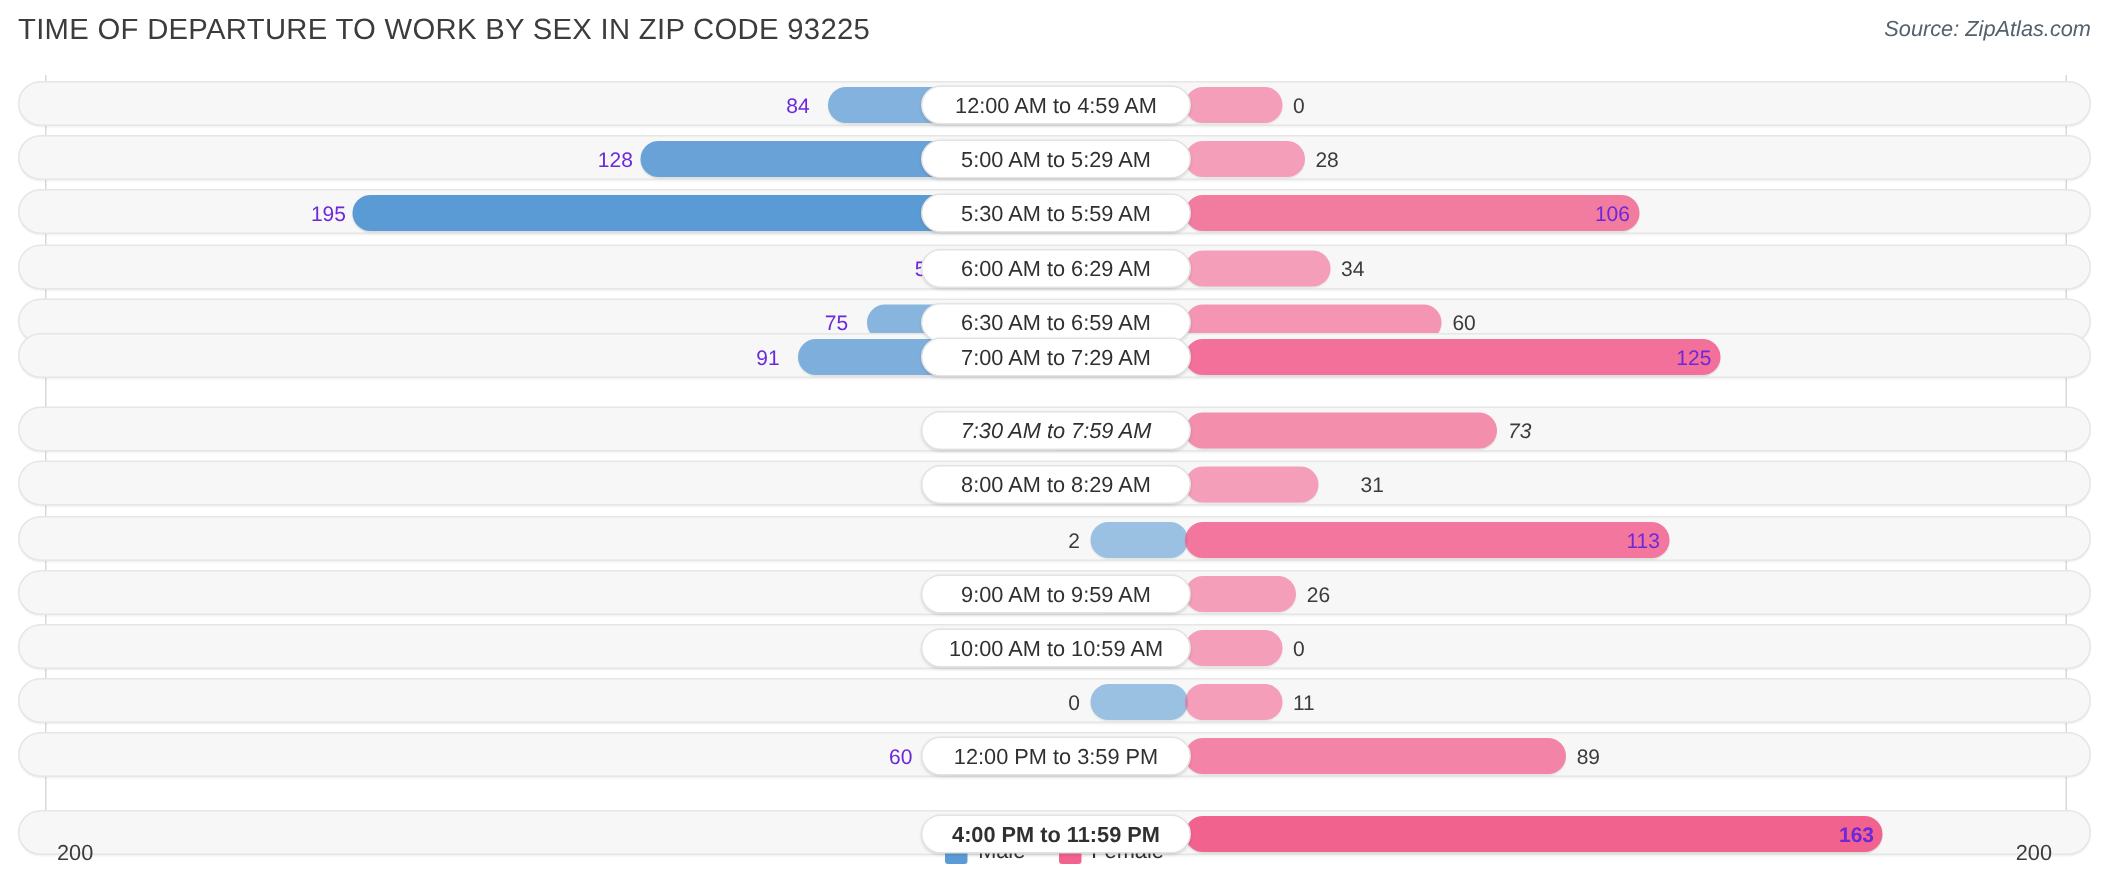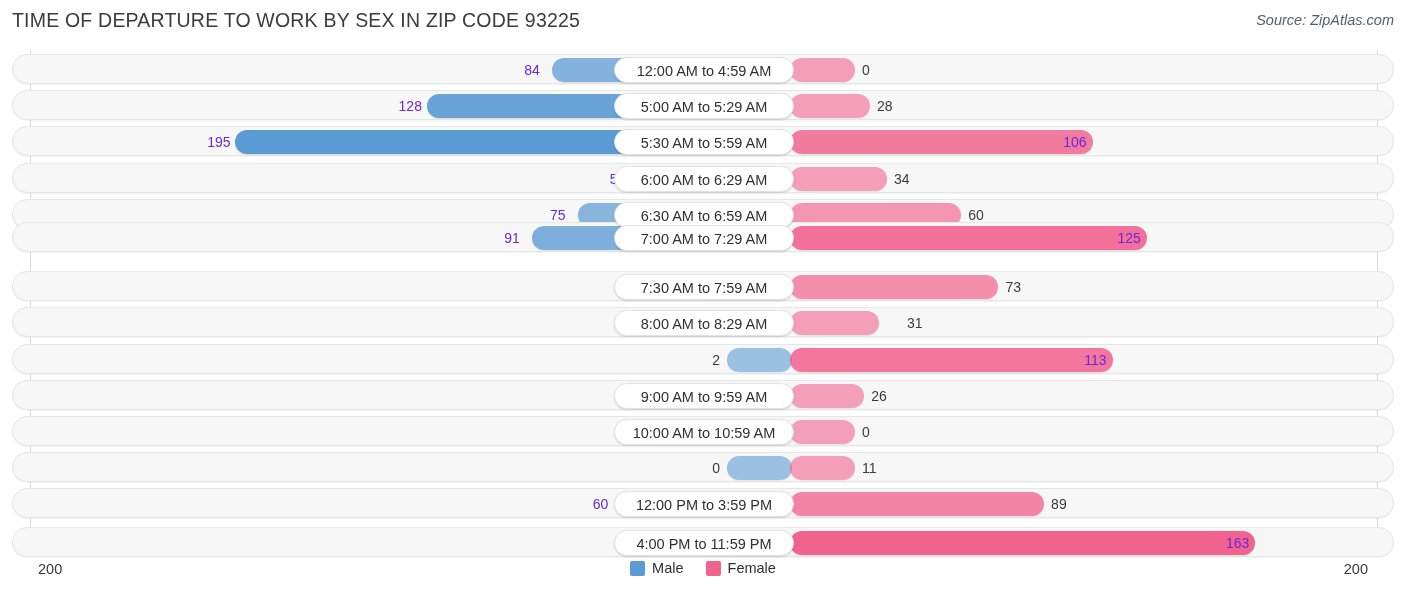--- a/index.html
+++ b/index.html
@@ -204,21 +204,21 @@
         <div class="bar bar-female" style="width: 171.3px; background: rgb(242, 98, 143); opacity: 0.652;"></div>
         <div class="bar-value val-female" style="left: 955.3px; width: 40px;">60</div>
       </div>
       <div class="row" style="top: 178px;">
         <div class="bar bar-male" style="width: 259.805px; background: rgb(91, 155, 213); opacity: 0.771867;"></div>
         <div class="bar-value val-male inside" style="right: 848.805px; width: 40px; text-align: left;">91</div>
         <div class="cat-pill">7:00 AM to 7:29 AM</div>
         <div class="bar bar-female" style="width: 356.875px; background: rgb(242, 98, 143); opacity: 0.903333;"></div>
         <div class="bar-value val-female inside" style="left: 1087.88px; width: 40px; text-align: right;">125</div>
       </div>
-      <div class="row" style="top: 227.2px;">
+      <div class="row" style="top: 227.2px; font-style: italic;">
         <div class="bar bar-male" style="width: 97.07px; background: rgb(91, 155, 213); opacity: 0.594;"></div>
         <div class="bar-value val-male" style="right: 705.07px; width: 40px;">34</div>
         <div class="cat-pill">7:30 AM to 7:59 AM</div>
         <div class="bar bar-female" style="width: 208.415px; background: rgb(242, 98, 143); opacity: 0.702267;"></div>
         <div class="bar-value val-female" style="left: 992.415px; width: 40px;">73</div>
       </div>
       <div class="row" style="top: 263.4px;">
         <div class="bar bar-male" style="width: 65px; background: rgb(91, 155, 213); opacity: 0.594;"></div>
         <div class="bar-value val-male" style="right: 673px; width: 40px;">11</div>
         <div class="cat-pill">8:00 AM to 8:29 AM</div>
@@ -251,21 +251,21 @@
         <div class="bar bar-female" style="width: 65px; background: rgb(242, 98, 143); opacity: 0.594;"></div>
         <div class="bar-value val-female" style="left: 849px; width: 40px;">11</div>
       </div>
       <div class="row" style="top: 444.4px;">
         <div class="bar bar-male" style="width: 171.3px; background: rgb(91, 155, 213); opacity: 0.652;"></div>
         <div class="bar-value val-male inside" style="right: 760.3px; width: 40px; text-align: left;">60</div>
         <div class="cat-pill">12:00 PM to 3:59 PM</div>
         <div class="bar bar-female" style="width: 254.095px; background: rgb(242, 98, 143); opacity: 0.764133;"></div>
         <div class="bar-value val-female" style="left: 1038.1px; width: 40px;">89</div>
       </div>
-      <div class="row" style="top: 483px;">
+      <div class="row" style="top: 496px; font-weight: bold;">
         <div class="bar bar-male" style="width: 65px; background: rgb(91, 155, 213); opacity: 0.594;"></div>
         <div class="bar-value val-male" style="right: 673px; width: 40px;">7</div>
         <div class="cat-pill">4:00 PM to 11:59 PM</div>
         <div class="bar bar-female" style="width: 465.365px; background: rgb(242, 98, 143); opacity: 1;"></div>
         <div class="bar-value val-female inside" style="left: 1196.37px; width: 40px; text-align: right;">163</div>
       </div>
     </div>
 </div>
 
 <div id="footer">

